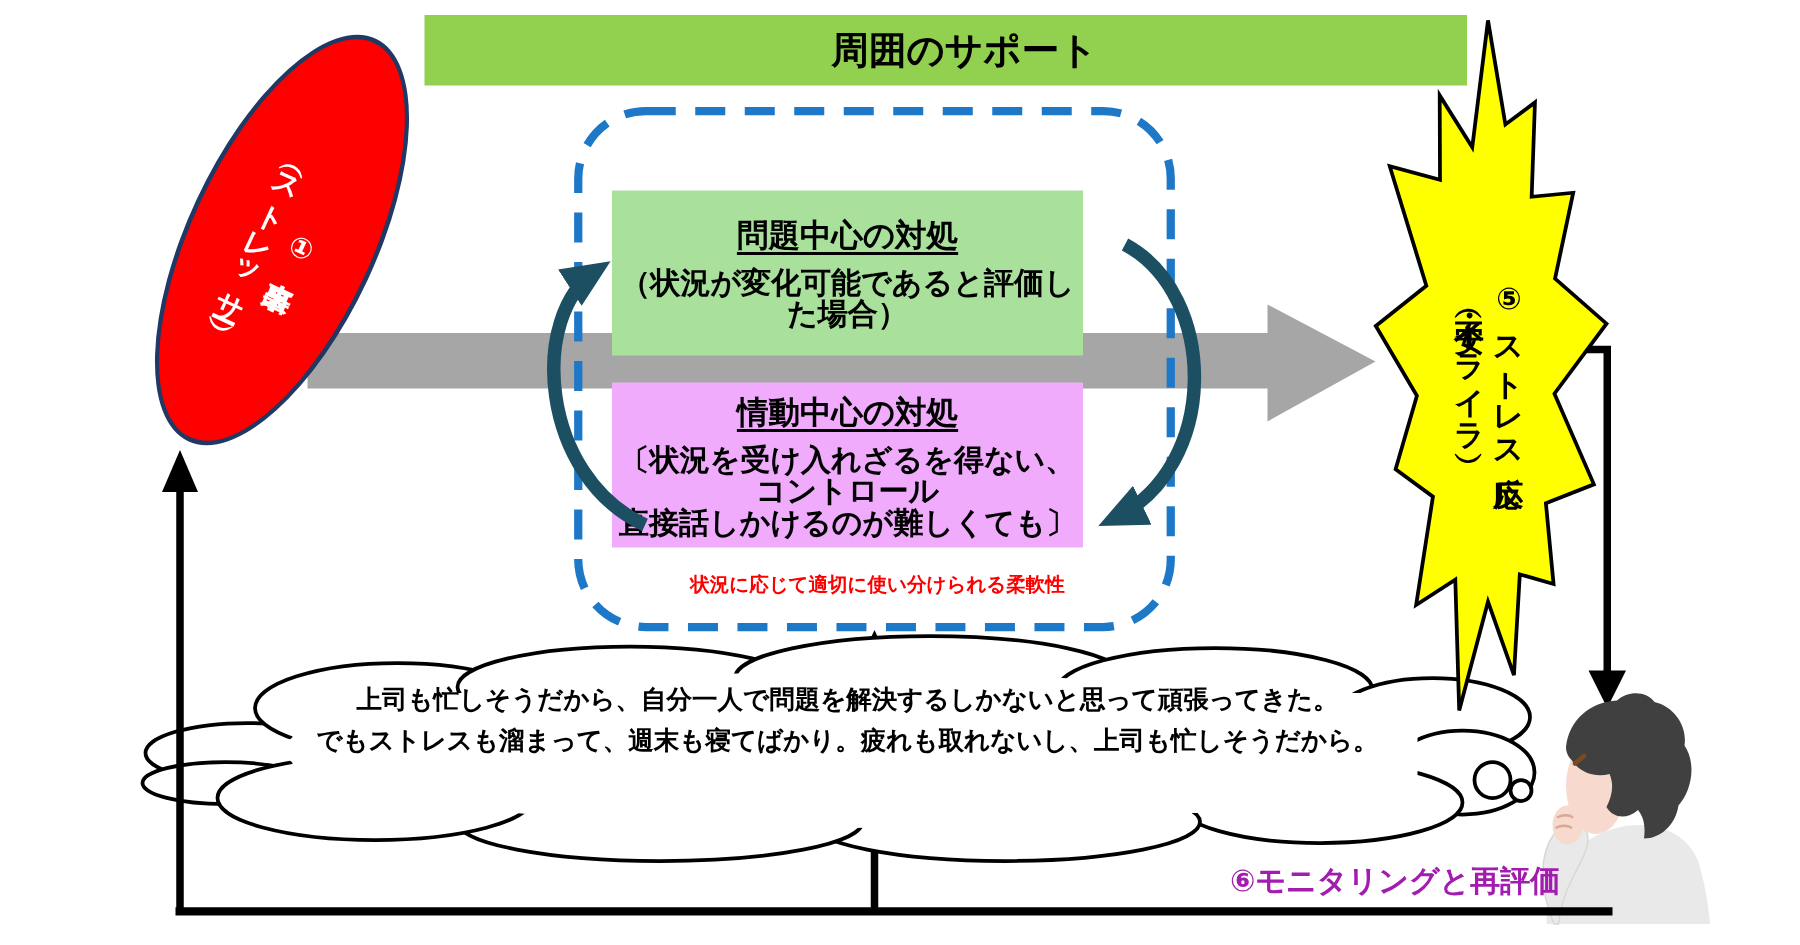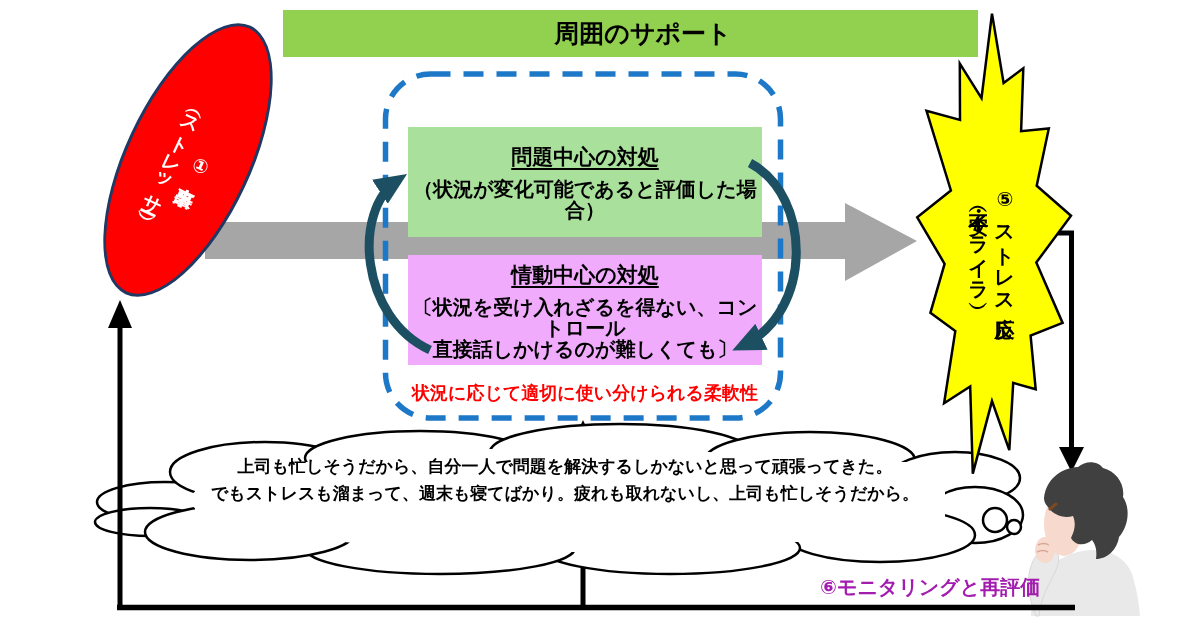--- a/index.html
+++ b/index.html
@@ -19,34 +19,34 @@
     display:flex;align-items:center;justify-content:center;
     font-size:25px;font-weight:bold;color:#000;padding-left:25px;
   }
 
   
   .coping-label{
     left:433px;top:85px;width:300px;text-align:center;
     font-size:17.5px;font-weight:bold;color:#000;
   }
   .pbox{
-    left:408px;width:354px;height:110px;
+    left:408px;width:314px;height:110px;
     display:flex;flex-direction:column;align-items:center;justify-content:center;
     text-align:center;color:#000;
   }
   .pbox .btitle{
     font-size:21px;font-weight:bold;text-decoration:underline;
     text-decoration-thickness:2px;text-underline-offset:4px;margin-bottom:8px;
   }
   .pbox .bcond{font-size:20px;font-weight:bold;line-height:21px;white-space:pre-line;}
   .box-problem{top:127px;background:#a9e09c;}
   .box-emotion{top:255px;background:#f0abfc;}
   .flex-note{
     left:398px;top:381px;width:374px;text-align:center;
-    font-size:18px;font-weight:bold;color:#ff0000;
+    font-size:13px;font-weight:bold;color:#ff0000;
   }
 
   
   .stressor{
     left:125px;top:12px;width:120px;height:290px;
     background:#ff0000;border:3px solid #203864;border-radius:50%;
     transform:rotate(25deg);
     display:flex;align-items:center;justify-content:center;
   }
   .vtext{

